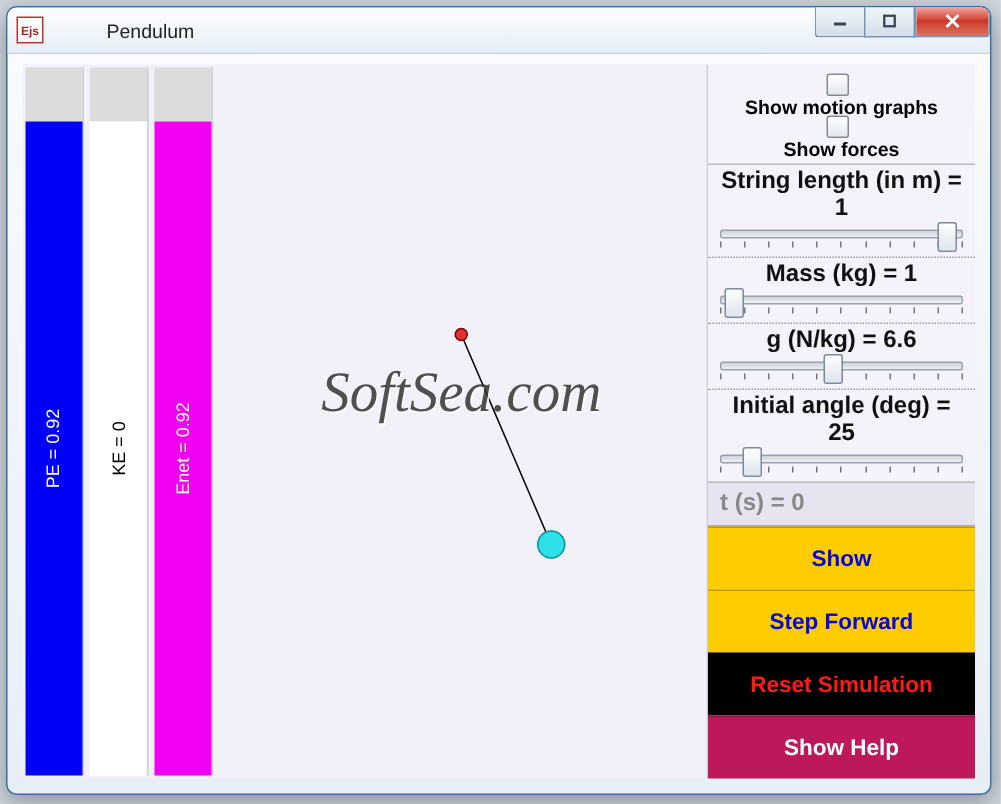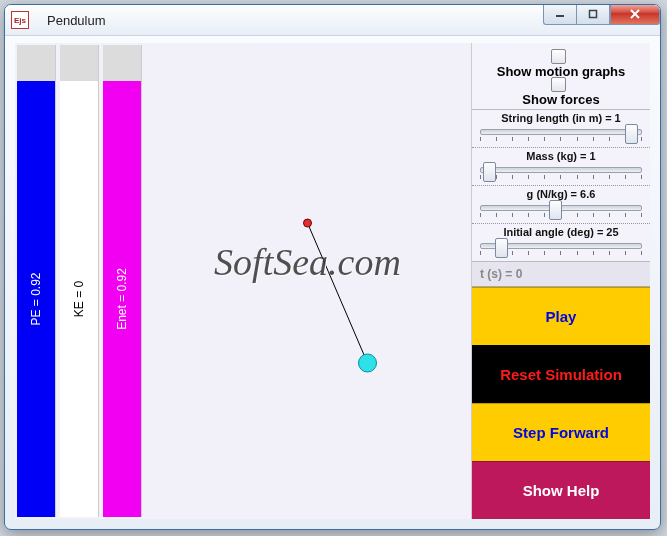--- a/index.html
+++ b/index.html
@@ -32,25 +32,26 @@
   .app-icon {
     width: 16px; height: 16px;
     background: #fff;
     border: 1px solid #b33;
     display: flex;
     align-items: center;
     justify-content: center;
     font-size: 8px;
     font-weight: bold;
     color: #a22;
-    margin-right: 18px;
+    margin-right: 7px;
   }
   .title-text {
     color: #222;
     font-size: 13px;
+    margin-left: 35px;
   }
   .win-controls {
     position: absolute;
     right: 0; top: -1px;
     display: flex;
   }
   .win-btn {
     width: 32px; height: 20px;
     border: 1px solid #7a94b4;
     border-top: none;
@@ -169,21 +170,21 @@
   }
   .sliders {
     border-top: 1px solid #bbb;
   }
   .slider-row {
     padding: 2px 6px 0 6px;
     border-top: 1px dotted #999;
   }
   .slider-row:first-child { border-top: none; }
   .slider-cap {
-    font-size: 11px;
+    font-size: 16px;
     font-weight: bold;
     color: #111;
     text-align: center;
     padding-bottom: 1px;
   }
   .slider-track {
     position: relative;
     height: 22px;
   }
   .track-line {
@@ -211,21 +212,21 @@
     width: 11px; height: 18px;
     background: linear-gradient(#fdfdfd, #dfe5ee);
     border: 1px solid #7c8aa0;
     border-radius: 2px;
   }
   .time-row {
     background: #e6e4ef;
     border-top: 1px solid #bbb;
     border-bottom: 1px solid #aaa;
     color: #888;
-    font-size: 12px;
+    font-size: 16px;
     font-weight: bold;
     padding: 5px 8px;
   }
   .btns {
     display: flex;
     flex-direction: column;
     flex: 1;
   }
   .sim-btn {
     flex: 1;
@@ -393,28 +394,28 @@
               </div>
             <div class="thumb" style="left: 17.1px;"></div>
           </div>
         </div>
       </div>
 
       <div class="time-row">t (s) = 0</div>
 
       <div class="btns">
         <div class="sim-btn btn-play">
-            <span>Play</span>
+            <span>Show</span>
+          </div>
+        <div class="sim-btn btn-step">
+            <span>Step Forward</span>
           </div>
         <div class="sim-btn btn-reset">
             <span>Reset Simulation</span>
           </div>
-        <div class="sim-btn btn-step">
-            <span>Step Forward</span>
-          </div>
         <div class="sim-btn btn-help">
             <span>Show Help</span>
           </div>
       </div>
     </div>
 
   </div>
 </div>
 
 </body></html>

